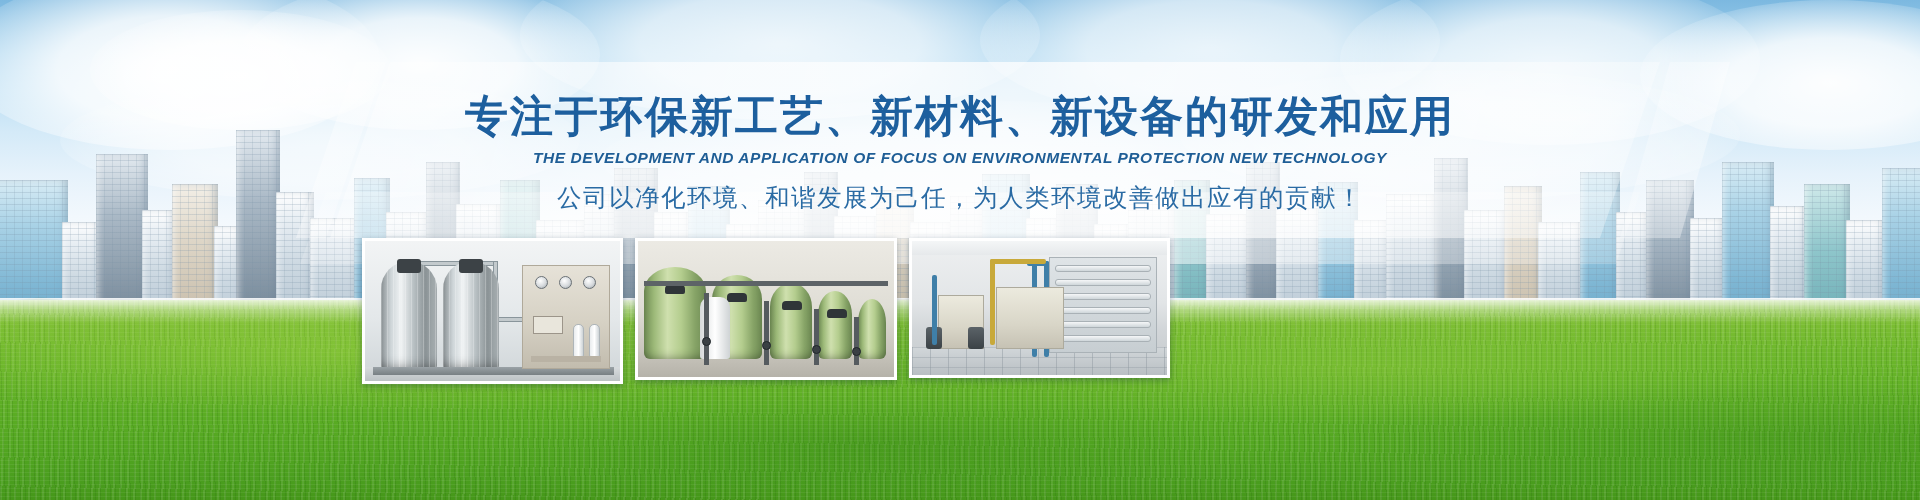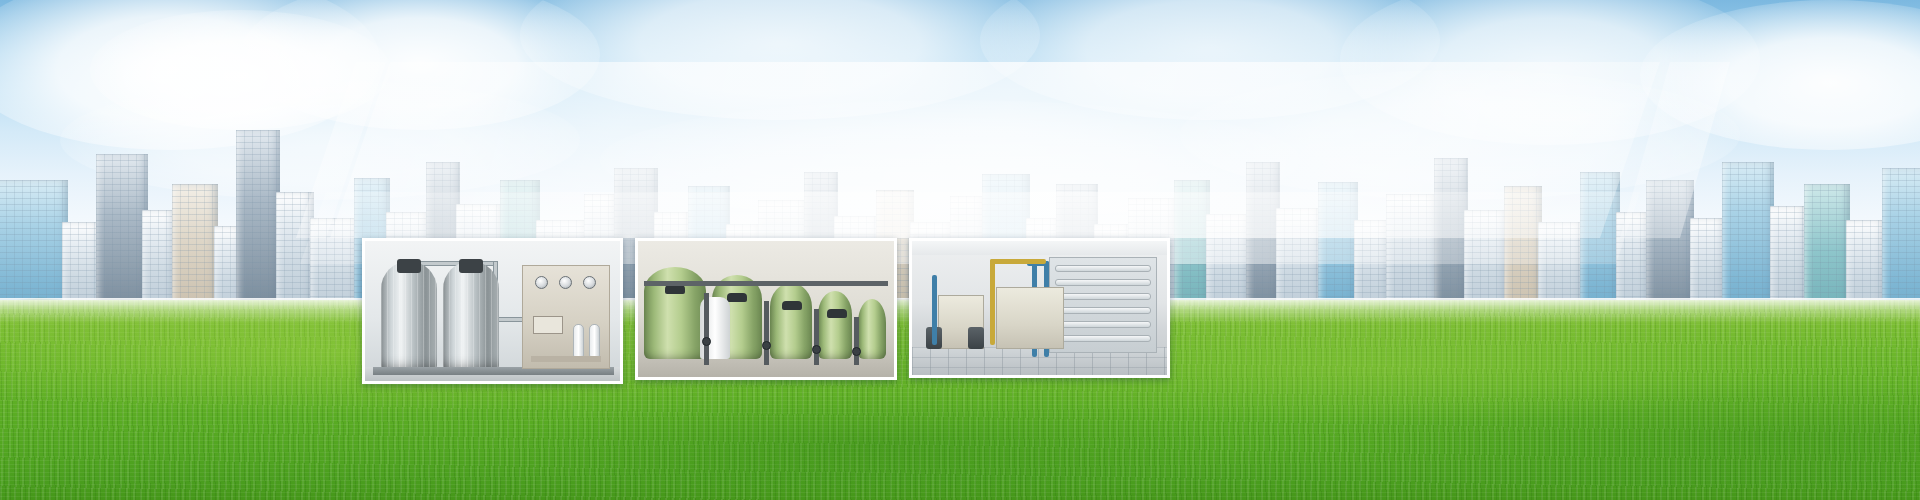--- a/index.html
+++ b/index.html
@@ -406,20 +406,25 @@
   <div class="grass"></div>
   <div class="grass-haze"></div>
 
   <div class="panel-wrap">
     <div class="panel edge"></div>
     <div class="panel main"></div>
     <div class="panel edge-r"></div>
     <div class="panel lower"></div>
   </div>
 
+  <div class="text-block">
+    <div class="headline">专注于环保新工艺、新材料、新设备的研发和应用</div>
+    <div class="subline">THE DEVELOPMENT AND APPLICATION OF FOCUS ON ENVIRONMENTAL PROTECTION NEW TECHNOLOGY</div>
+    <div class="tagline">公司以净化环境、和谐发展为己任，为人类环境改善做出应有的贡献！</div>
+  </div>
 
   <div class="photos">
 
     <div class="photo p1">
       <div class="p1-bg"></div>
       <div class="p1 floor" style="position:absolute;left:0;right:0;bottom:0;height:14px;background:linear-gradient(180deg,#d8dcde,#bcc2c5);"></div>
       <div class="p1">
         <div class="pipe" style="left:44px; top:20px; width:86px; height:5px;"></div>
         <div class="pipe" style="left:128px; top:20px; width:5px; height:58px;"></div>
         <div class="pipe" style="left:128px; top:76px; width:48px; height:5px;"></div>

